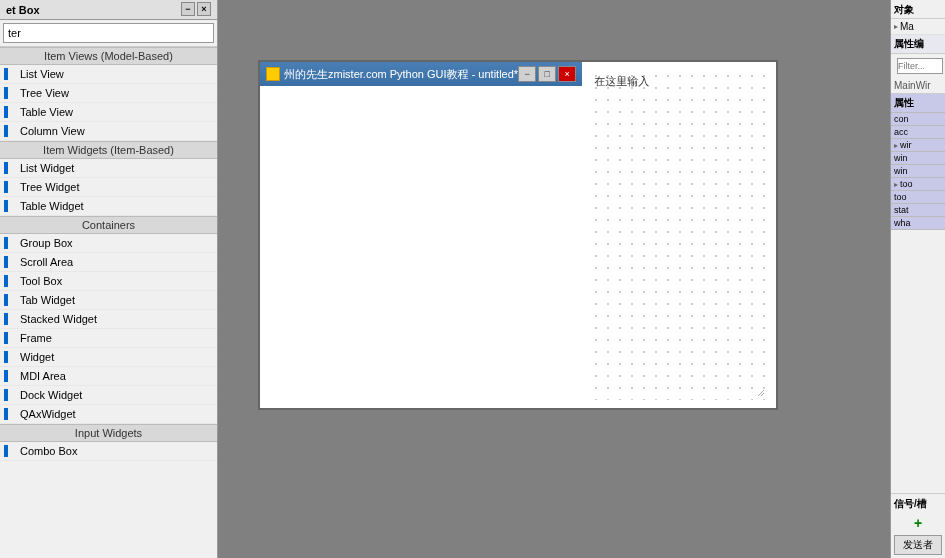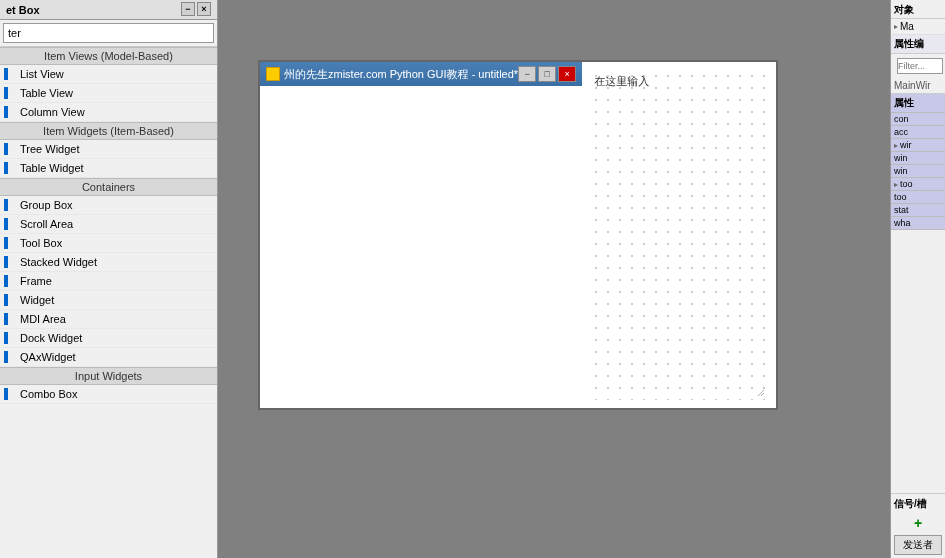--- a/index.html
+++ b/index.html
@@ -282,49 +282,61 @@
   </div>
   <div class="widget-list">
 
     <div class="section-header">Item Views (Model-Based)</div>
     <div class="widget-item">
       <div class="icon-blue-left"></div>
       <span>List View</span>
     </div>
     <div class="widget-item">
       <div class="icon-blue-left"></div>
+      <span>Tree View</span>
+    </div>
+    <div class="widget-item">
+      <div class="icon-blue-left"></div>
       <span>Table View</span>
     </div>
     <div class="widget-item">
       <div class="icon-blue-left"></div>
       <span>Column View</span>
     </div>
 
     <div class="section-header">Item Widgets (Item-Based)</div>
     <div class="widget-item">
       <div class="icon-blue-left"></div>
+      <span>List Widget</span>
+    </div>
+    <div class="widget-item">
+      <div class="icon-blue-left"></div>
       <span>Tree Widget</span>
     </div>
     <div class="widget-item">
       <div class="icon-blue-left"></div>
       <span>Table Widget</span>
     </div>
 
     <div class="section-header">Containers</div>
     <div class="widget-item">
       <div class="icon-blue-left"></div>
       <span>Group Box</span>
     </div>
     <div class="widget-item">
       <div class="icon-blue-left"></div>
       <span>Scroll Area</span>
     </div>
     <div class="widget-item">
       <div class="icon-blue-left"></div>
       <span>Tool Box</span>
+    </div>
+    <div class="widget-item">
+      <div class="icon-blue-left"></div>
+      <span>Tab Widget</span>
     </div>
     <div class="widget-item">
       <div class="icon-blue-left"></div>
       <span>Stacked Widget</span>
     </div>
     <div class="widget-item">
       <div class="icon-blue-left"></div>
       <span>Frame</span>
     </div>
     <div class="widget-item">

